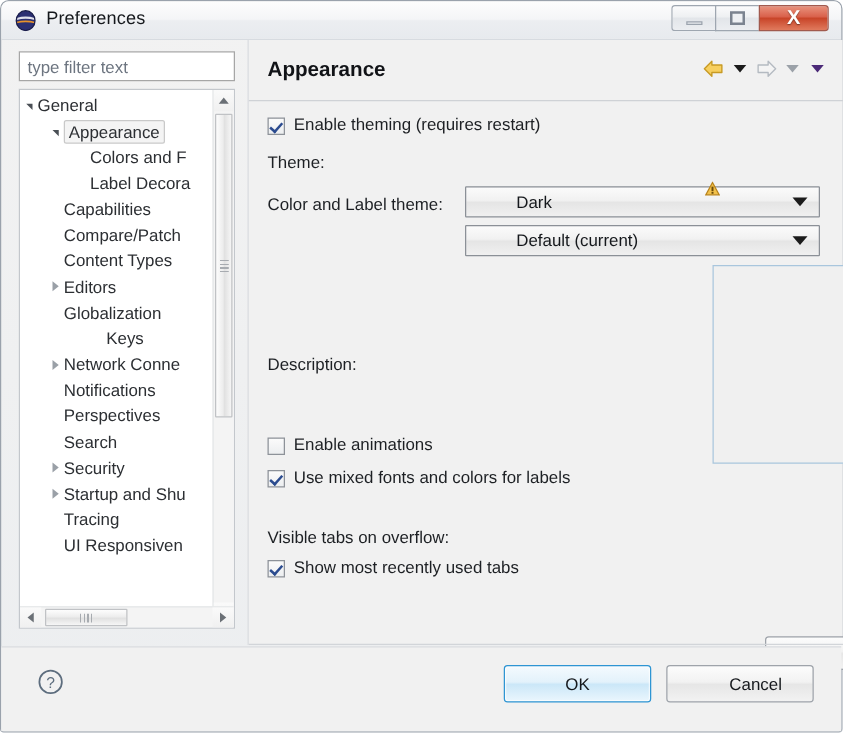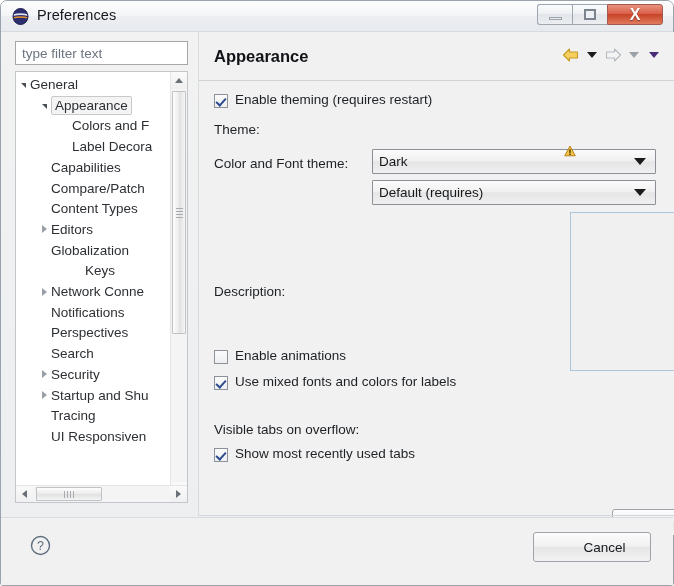--- a/index.html
+++ b/index.html
@@ -267,21 +267,21 @@
     text-align: center;
   }
 
   
   .combo {
     position: absolute;
     height: 25px; box-sizing: border-box;
     border: 1px solid #8b9097;
     background: linear-gradient(to bottom,#fbfbfb 0%,#f1f1f1 45%,#e5e5e5 52%,#f0f0f0 100%);
     border-radius: 1px;
-    display: flex; align-items: center;
+    display: flex; align-items: center; padding-left: 34px;
   }
   .combo .val {
     font-size: 13.5px; color: #15181c;
     padding-left: 6px; flex: 1;
     white-space: nowrap; overflow: hidden;
   }
   .combo .arrow {
     width: 0; height: 0;
     border-left: 6px solid transparent;
     border-right: 6px solid transparent;
@@ -504,23 +504,23 @@
     <svg id="warn-icon" viewBox="0 0 12 12">
       <path d="M6 1 L11.3 10.8 L0.7 10.8 Z" fill="#f2c14a" stroke="#b9841c" stroke-width="1"></path>
       <rect x="5.2" y="4.3" width="1.6" height="3.6" fill="#6a4a08"></rect>
       <rect x="5.2" y="8.5" width="1.6" height="1.5" fill="#6a4a08"></rect>
     </svg>
     <div class="combo" style="left:173px; top:117px; width:284px;">
       <span class="val">Dark</span>
       <span class="arrow"></span>
     </div>
 
-    <span class="field-label" style="left:15px; top:124px;">Color and Font theme:</span>
+    <span class="field-label" style="left:15px; top:124px;">Color and Label theme:</span>
     <div class="combo" style="left:173px; top:148px; width:284px;">
-      <span class="val">Default (requires)</span>
+      <span class="val">Default (current)</span>
       <span class="arrow"></span>
     </div>
 
     <span class="field-label" style="left:15px; top:252px;">Description:</span>
     <div id="desc-box">
       
     </div>
 
     <span class="cbox" style="left:15px; top:318px;"></span>
     <span class="cb-label" style="left:36px; top:316px;">Enable animations</span>
@@ -535,15 +535,16 @@
     <div class="pbtn" id="btn-restore">Restore Defaults</div>
 
     <div id="content-bottom-sep"></div>
   </div>
 
   <div id="footer"></div>
   <svg id="help-icon" viewBox="0 0 21 21">
     <circle cx="10.5" cy="10.5" r="9" fill="none" stroke="#5d6d7e" stroke-width="1.4"></circle>
     <text x="10.5" y="15" text-anchor="middle" font-family="Liberation Sans, sans-serif" font-size="12.5" fill="#5d6d7e">?</text>
   </svg>
+  <div id="btn-ok">OK</div>
   <div class="pbtn" id="btn-cancel">Cancel</div>
 
 </div>
 
 </body></html>

